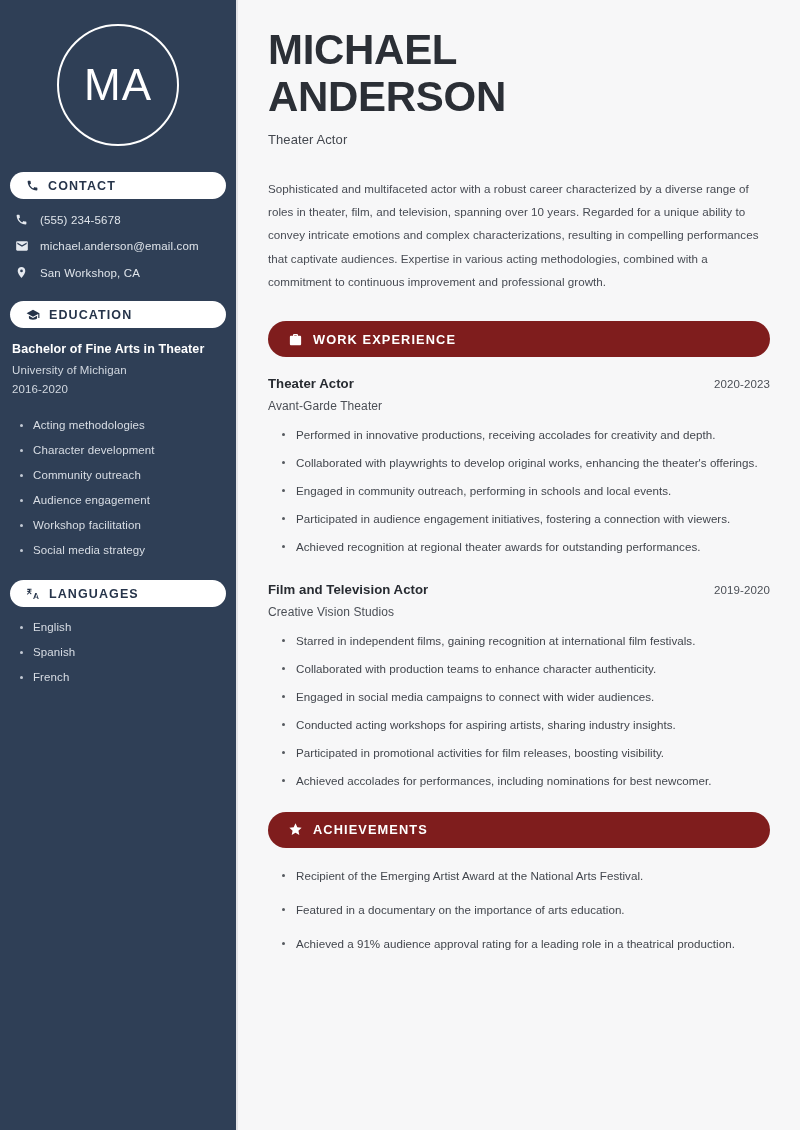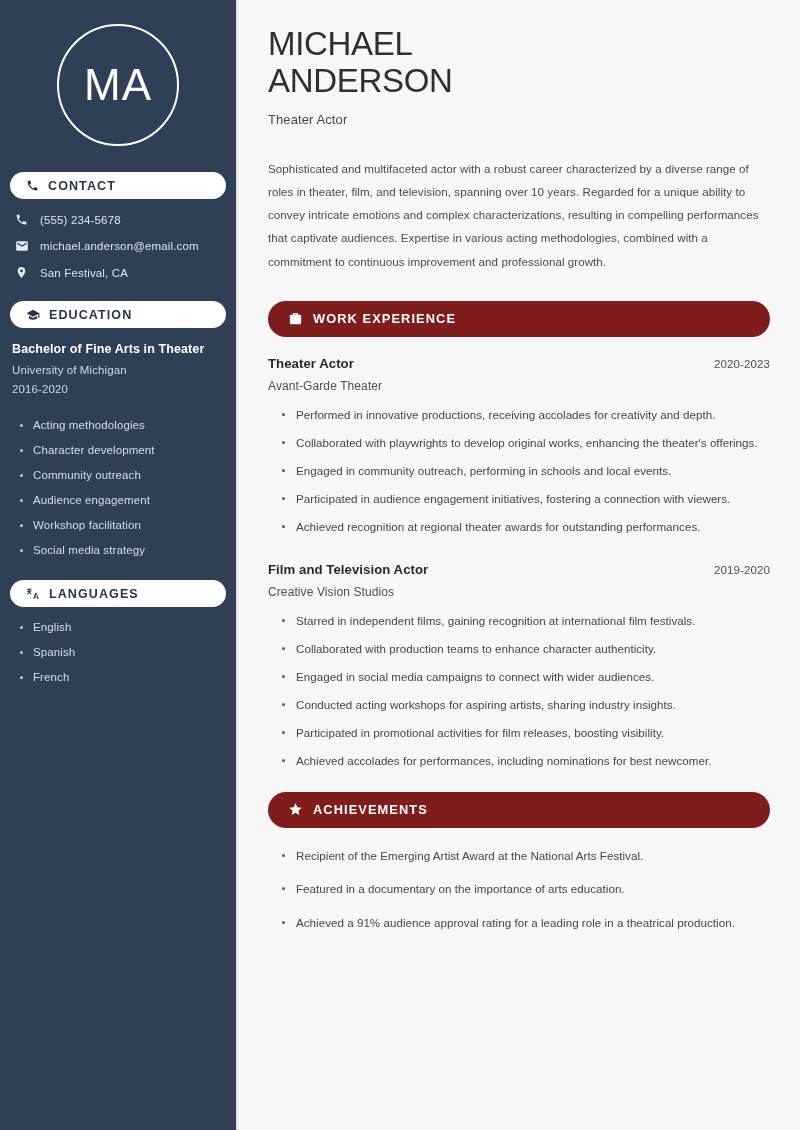--- a/index.html
+++ b/index.html
@@ -125,22 +125,22 @@
 
   
   .main {
     flex: 1 1 auto;
     background: #f7f7f8;
     padding: 26px 30px 0 30px;
   }
 
   .name {
     color: #2b2f36;
-    font-size: 33px;
-    font-weight: 400;
+    font-size: 42px;
+    font-weight: 700;
     line-height: 1.12;
     letter-spacing: -0.3px;
   }
   .role {
     color: #44484f;
     font-size: 13px;
     margin-top: 12px;
     letter-spacing: 0.1px;
   }
 
@@ -261,21 +261,21 @@
         </span>
         <span class="ctext">michael.anderson@email.com</span>
       </div>
 
       <div class="contact-row">
         <span class="icon">
           <svg width="13" height="13" viewBox="0 0 24 24" fill="#e6eaf0">
             <path d="M12 2C8.1 2 5 5.1 5 9c0 5.2 7 13 7 13s7-7.8 7-13c0-3.9-3.1-7-7-7zm0 9.5A2.5 2.5 0 1 1 12 6.5a2.5 2.5 0 0 1 0 5z"></path>
           </svg>
         </span>
-        <span class="ctext">San Festival, CA</span>
+        <span class="ctext">San Workshop, CA</span>
       </div>
     </div>
 
     <div class="pill">
       <span class="icon">
         <svg width="14" height="14" viewBox="0 0 24 24" fill="#26344a">
           <path d="M12 3L1 9l11 6 9-4.9V17h2V9L12 3z"></path>
           <path d="M5 13.2V17c0 1.5 3.1 3 7 3s7-1.5 7-3v-3.8l-7 3.8-7-3.8z"></path>
         </svg>
       </span>

